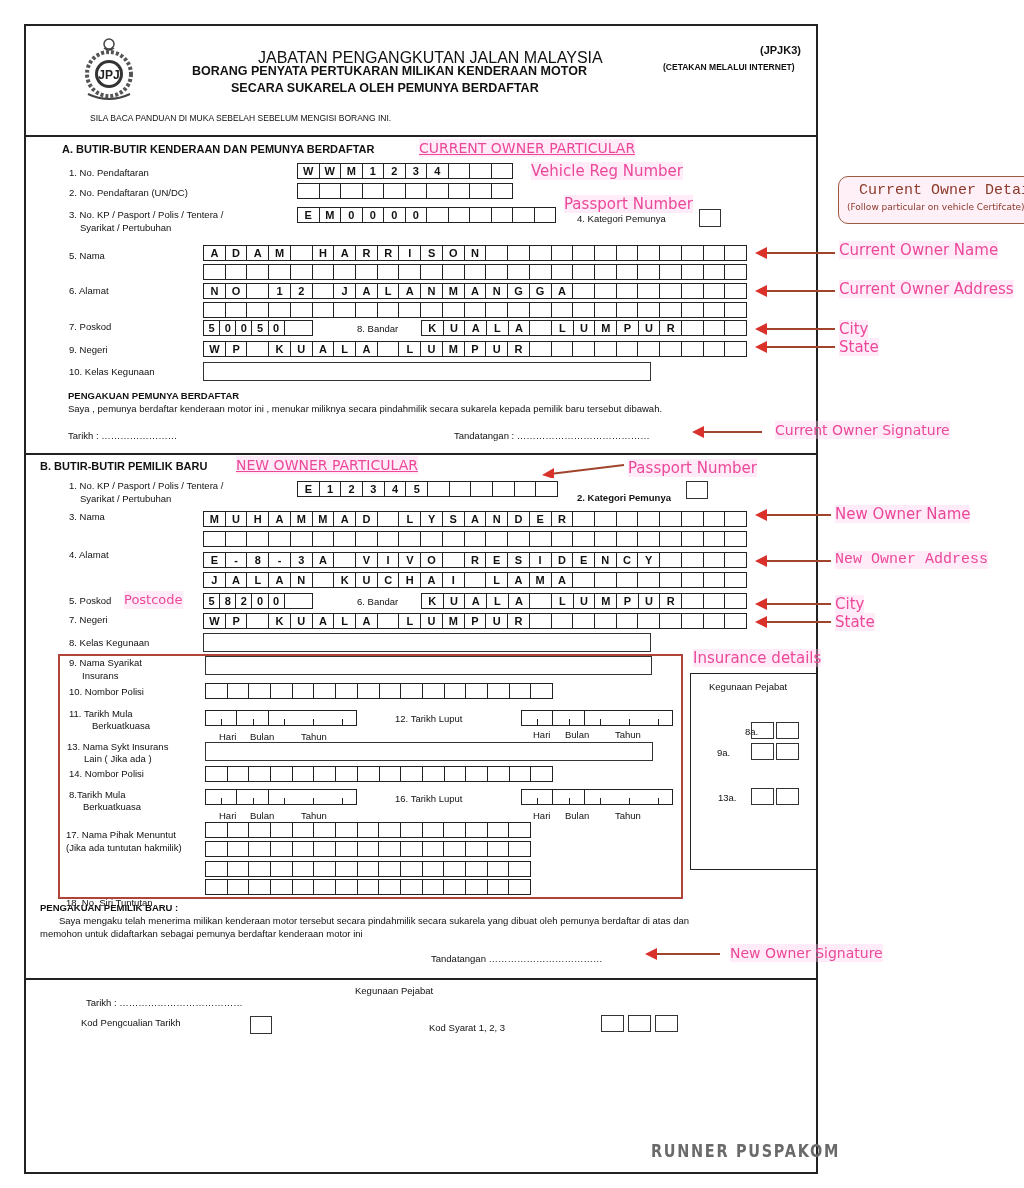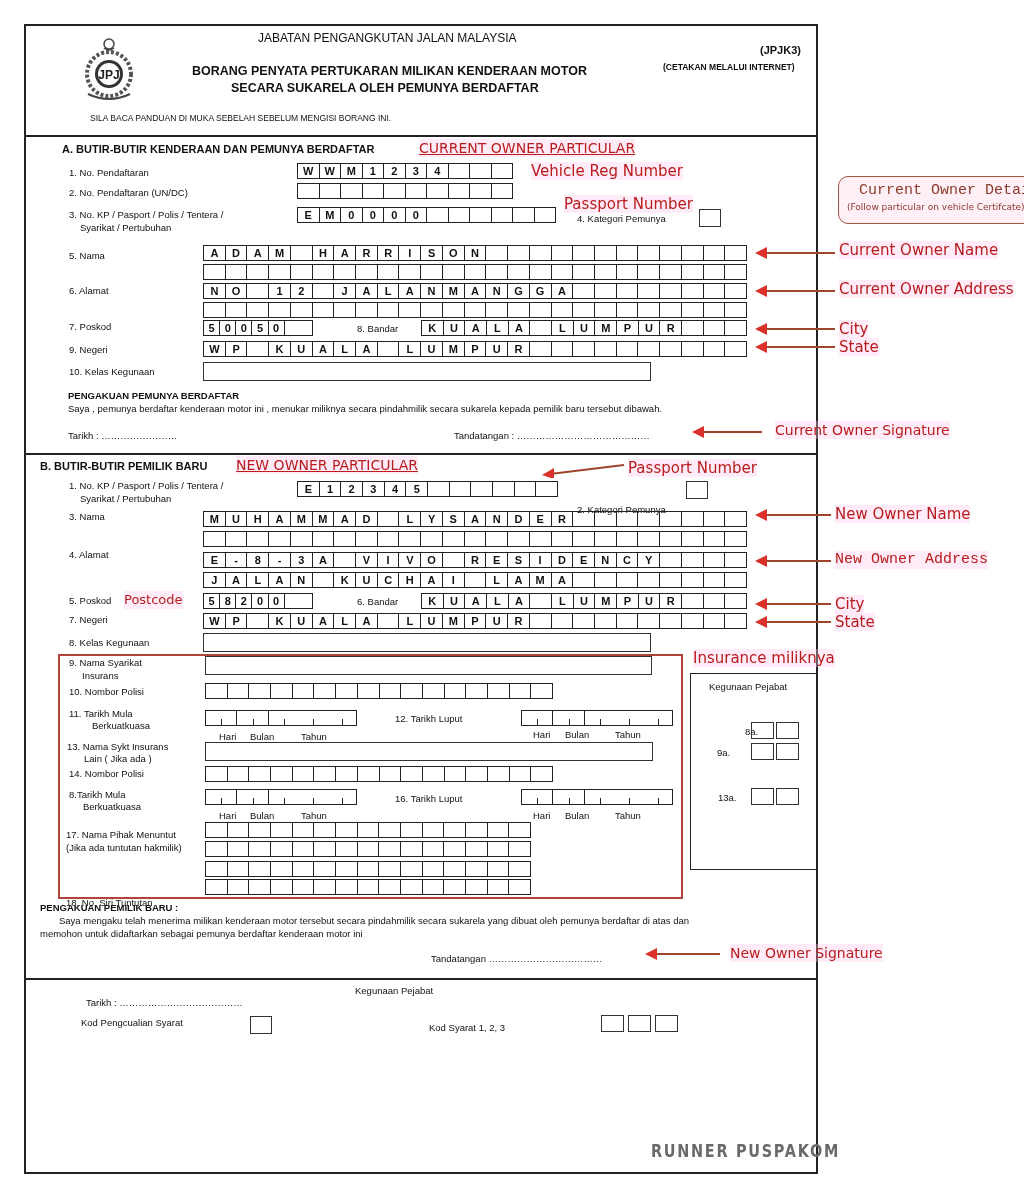--- a/index.html
+++ b/index.html
@@ -12,21 +12,21 @@
   .bold{font-weight:bold;}
   .grid{position:absolute;display:flex;height:16px;border:1px solid #222;box-sizing:border-box;}
   .grid .c{flex:1 1 0;border-right:1px solid #222;font-size:11px;font-weight:bold;display:flex;align-items:center;justify-content:center;line-height:14px;}
   .grid .c:last-child{border-right:none;}
   .box{position:absolute;border:1.5px solid #333;box-sizing:border-box;}
   .datebox{position:absolute;height:16px;border:1px solid #222;box-sizing:border-box;display:flex;}
   .datebox .seg{border-right:1px solid #222;position:relative;display:flex;}
   .datebox .seg:last-child{border-right:none;}
   .datebox .tick{flex:1;position:relative;}
   .datebox .tick::after{content:"";position:absolute;left:50%;bottom:0;width:1px;height:6px;background:#222;}
-  .anno{position:absolute;color:#b91c1c;font-size:15px;white-space:nowrap;background:rgba(255,200,235,0.35);font-family:"DejaVu Sans",sans-serif;line-height:18px;}
+  .anno{position:absolute;color:#ec4899;font-size:15px;white-space:nowrap;background:rgba(255,200,235,0.35);font-family:"DejaVu Sans",sans-serif;line-height:18px;}
   .anno.u{text-decoration:underline;font-size:14px;}
   .arrow{position:absolute;height:2px;background:#a0452c;}
   .arrow::before{content:"";position:absolute;left:-10px;top:-5px;border-right:12px solid #d8322a;border-top:6px solid transparent;border-bottom:6px solid transparent;}
   .logo{position:absolute;left:76px;top:36px;width:66px;height:66px;}
   .watermark{position:absolute;font-family:"DejaVu Sans",sans-serif;font-weight:bold;font-size:17px;letter-spacing:2px;color:#6a6a6a;transform:scaleX(0.85);transform-origin:left;}
 </style>
 </head>
 <body>
 
 <div class="page"></div>
@@ -36,21 +36,21 @@
 
 <svg class="logo" viewBox="0 0 66 66">
   <circle cx="33" cy="8" r="5" fill="none" stroke="#444" stroke-width="1.5"></circle>
   <path d="M28 12 Q33 16 38 12" fill="none" stroke="#444" stroke-width="1.5"></path>
   <circle cx="33" cy="38" r="22" fill="none" stroke="#555" stroke-width="4" stroke-dasharray="3 2"></circle>
   <circle cx="33" cy="38" r="14" fill="#333"></circle>
   <circle cx="33" cy="38" r="11" fill="#fff"></circle>
   <text x="33" y="43" text-anchor="middle" font-size="12" font-weight="bold" font-family="Liberation Sans, sans-serif" fill="#222">JPJ</text>
   <path d="M12 58 Q33 68 54 58" fill="none" stroke="#444" stroke-width="2"></path>
 </svg>
-<div class="t" style="left:258px;top:32px;font-size:12px;">JABATAN PENGANGKUTAN JALAN MALAYSIA</div>
+<div class="t" style="left:258px;top:52px;font-size:16px;">JABATAN PENGANGKUTAN JALAN MALAYSIA</div>
 <div class="t bold" style="left:192px;top:65px;font-size:12.5px;">BORANG PENYATA PERTUKARAN MILIKAN KENDERAAN MOTOR</div>
 <div class="t bold" style="left:231px;top:82px;font-size:12.5px;">SECARA SUKARELA OLEH PEMUNYA BERDAFTAR</div>
 <div class="t bold" style="left:760px;top:44px;font-size:11px;">(JPJK3)</div>
 <div class="t bold" style="left:663px;top:61px;font-size:8.5px;">(CETAKAN MELALUI INTERNET)</div>
 <div class="t" style="left:62px;top:112px;font-size:8.5px;margin-left:28px;">SILA BACA PANDUAN DI MUKA SEBELAH SEBELUM MENGISI BORANG  INI.</div>
 
 <div class="t bold" style="left:62px;top:143px;font-size:11px;">A. BUTIR-BUTIR KENDERAAN DAN PEMUNYA BERDAFTAR</div>
 <div class="anno u" style="left:419px;top:139px;">CURRENT OWNER PARTICULAR</div>
 
 <div class="t small" style="left:69px;top:167px;">1. No. Pendaftaran</div>
@@ -312,21 +312,21 @@
     <span class="c">3</span>
     <span class="c">4</span>
     <span class="c">5</span>
     <span class="c"></span>
     <span class="c"></span>
     <span class="c"></span>
     <span class="c"></span>
     <span class="c"></span>
     <span class="c"></span>
   </div>
-<div class="t small" style="left:577px;top:504px;">2. Kategori Pemunya</div>
+<div class="t small" style="left:577px;top:492px;font-weight:bold;">2. Kategori Pemunya</div>
 <div class="box" style="left:686px;top:481px;width:22px;height:18px;"></div>
 
 <div class="t small" style="left:69px;top:511px;">3. Nama</div>
 <div class="grid" style="left:203px;top:511px;width:544px;">
     <span class="c">M</span>
     <span class="c">U</span>
     <span class="c">H</span>
     <span class="c">A</span>
     <span class="c">M</span>
     <span class="c">M</span>
@@ -498,21 +498,21 @@
 <div class="arrow" style="left:765px;top:514px;width:66px;"></div>
 <div class="anno" style="left:835px;top:505px;">New Owner Name</div>
 <div class="arrow" style="left:765px;top:560px;width:66px;"></div>
 <div class="anno" style="left:835px;top:551px;font-family:Liberation Mono, monospace;">New Owner Address</div>
 <div class="arrow" style="left:765px;top:603px;width:66px;"></div>
 <div class="anno" style="left:835px;top:595px;">City</div>
 <div class="arrow" style="left:765px;top:621px;width:66px;"></div>
 <div class="anno" style="left:835px;top:613px;">State</div>
 
 <div class="abs" style="left:58px;top:654px;width:625px;height:245px;border:2.5px solid #b0433a;box-sizing:border-box;"></div>
-<div class="anno" style="left:693px;top:649px;">Insurance miliknya</div>
+<div class="anno" style="left:693px;top:649px;">Insurance details</div>
 
 <div class="t small" style="left:69px;top:657px;">9. Nama Syarikat</div>
 <div class="t small" style="left:82px;top:670px;">Insurans</div>
 <div class="box" style="left:205px;top:656px;width:447px;height:19px;"></div>
 
 <div class="t small" style="left:69px;top:686px;">10. Nombor Polisi</div>
 <div class="grid" style="left:205px;top:683px;width:348px;">
     <span class="c"></span>
     <span class="c"></span>
     <span class="c"></span>
@@ -716,20 +716,20 @@
 
 <div class="t bold small" style="left:40px;top:902px;">PENGAKUAN PEMILIK BARU :</div>
 <div class="t small" style="left:59px;top:915px;">Saya mengaku telah menerima milikan kenderaan motor tersebut secara pindahmilik secara sukarela yang dibuat oleh pemunya berdaftar di atas dan</div>
 <div class="t small" style="left:40px;top:928px;">memohon untuk didaftarkan sebagai pemunya berdaftar kenderaan motor ini</div>
 <div class="t small" style="left:86px;top:953px;margin-top:44px;">Tarikh : …………………………………</div>
 <div class="t small" style="left:431px;top:953px;">Tandatangan ………………………………</div>
 <div class="arrow" style="left:655px;top:953px;width:65px;"></div>
 <div class="anno" style="left:730px;top:944px;font-size:14px;">New Owner Signature</div>
 
 <div class="t small" style="left:355px;top:985px;">Kegunaan Pejabat</div>
-<div class="t small" style="left:81px;top:1017px;">Kod Pengcualian Syarat</div>
+<div class="t small" style="left:81px;top:1017px;">Kod Pengcualian Tarikh</div>
 <div class="box" style="left:250px;top:1016px;width:22px;height:18px;"></div>
 <div class="t small" style="left:429px;top:1022px;">Kod Syarat 1, 2, 3</div>
 <div class="box" style="left:601px;top:1015px;width:23px;height:17px;"></div>
 <div class="box" style="left:628px;top:1015px;width:23px;height:17px;"></div>
 <div class="box" style="left:655px;top:1015px;width:23px;height:17px;"></div>
 
 <div class="watermark" style="left:651px;top:1141px;">RUNNER PUSPAKOM</div>
 
 </body></html>

